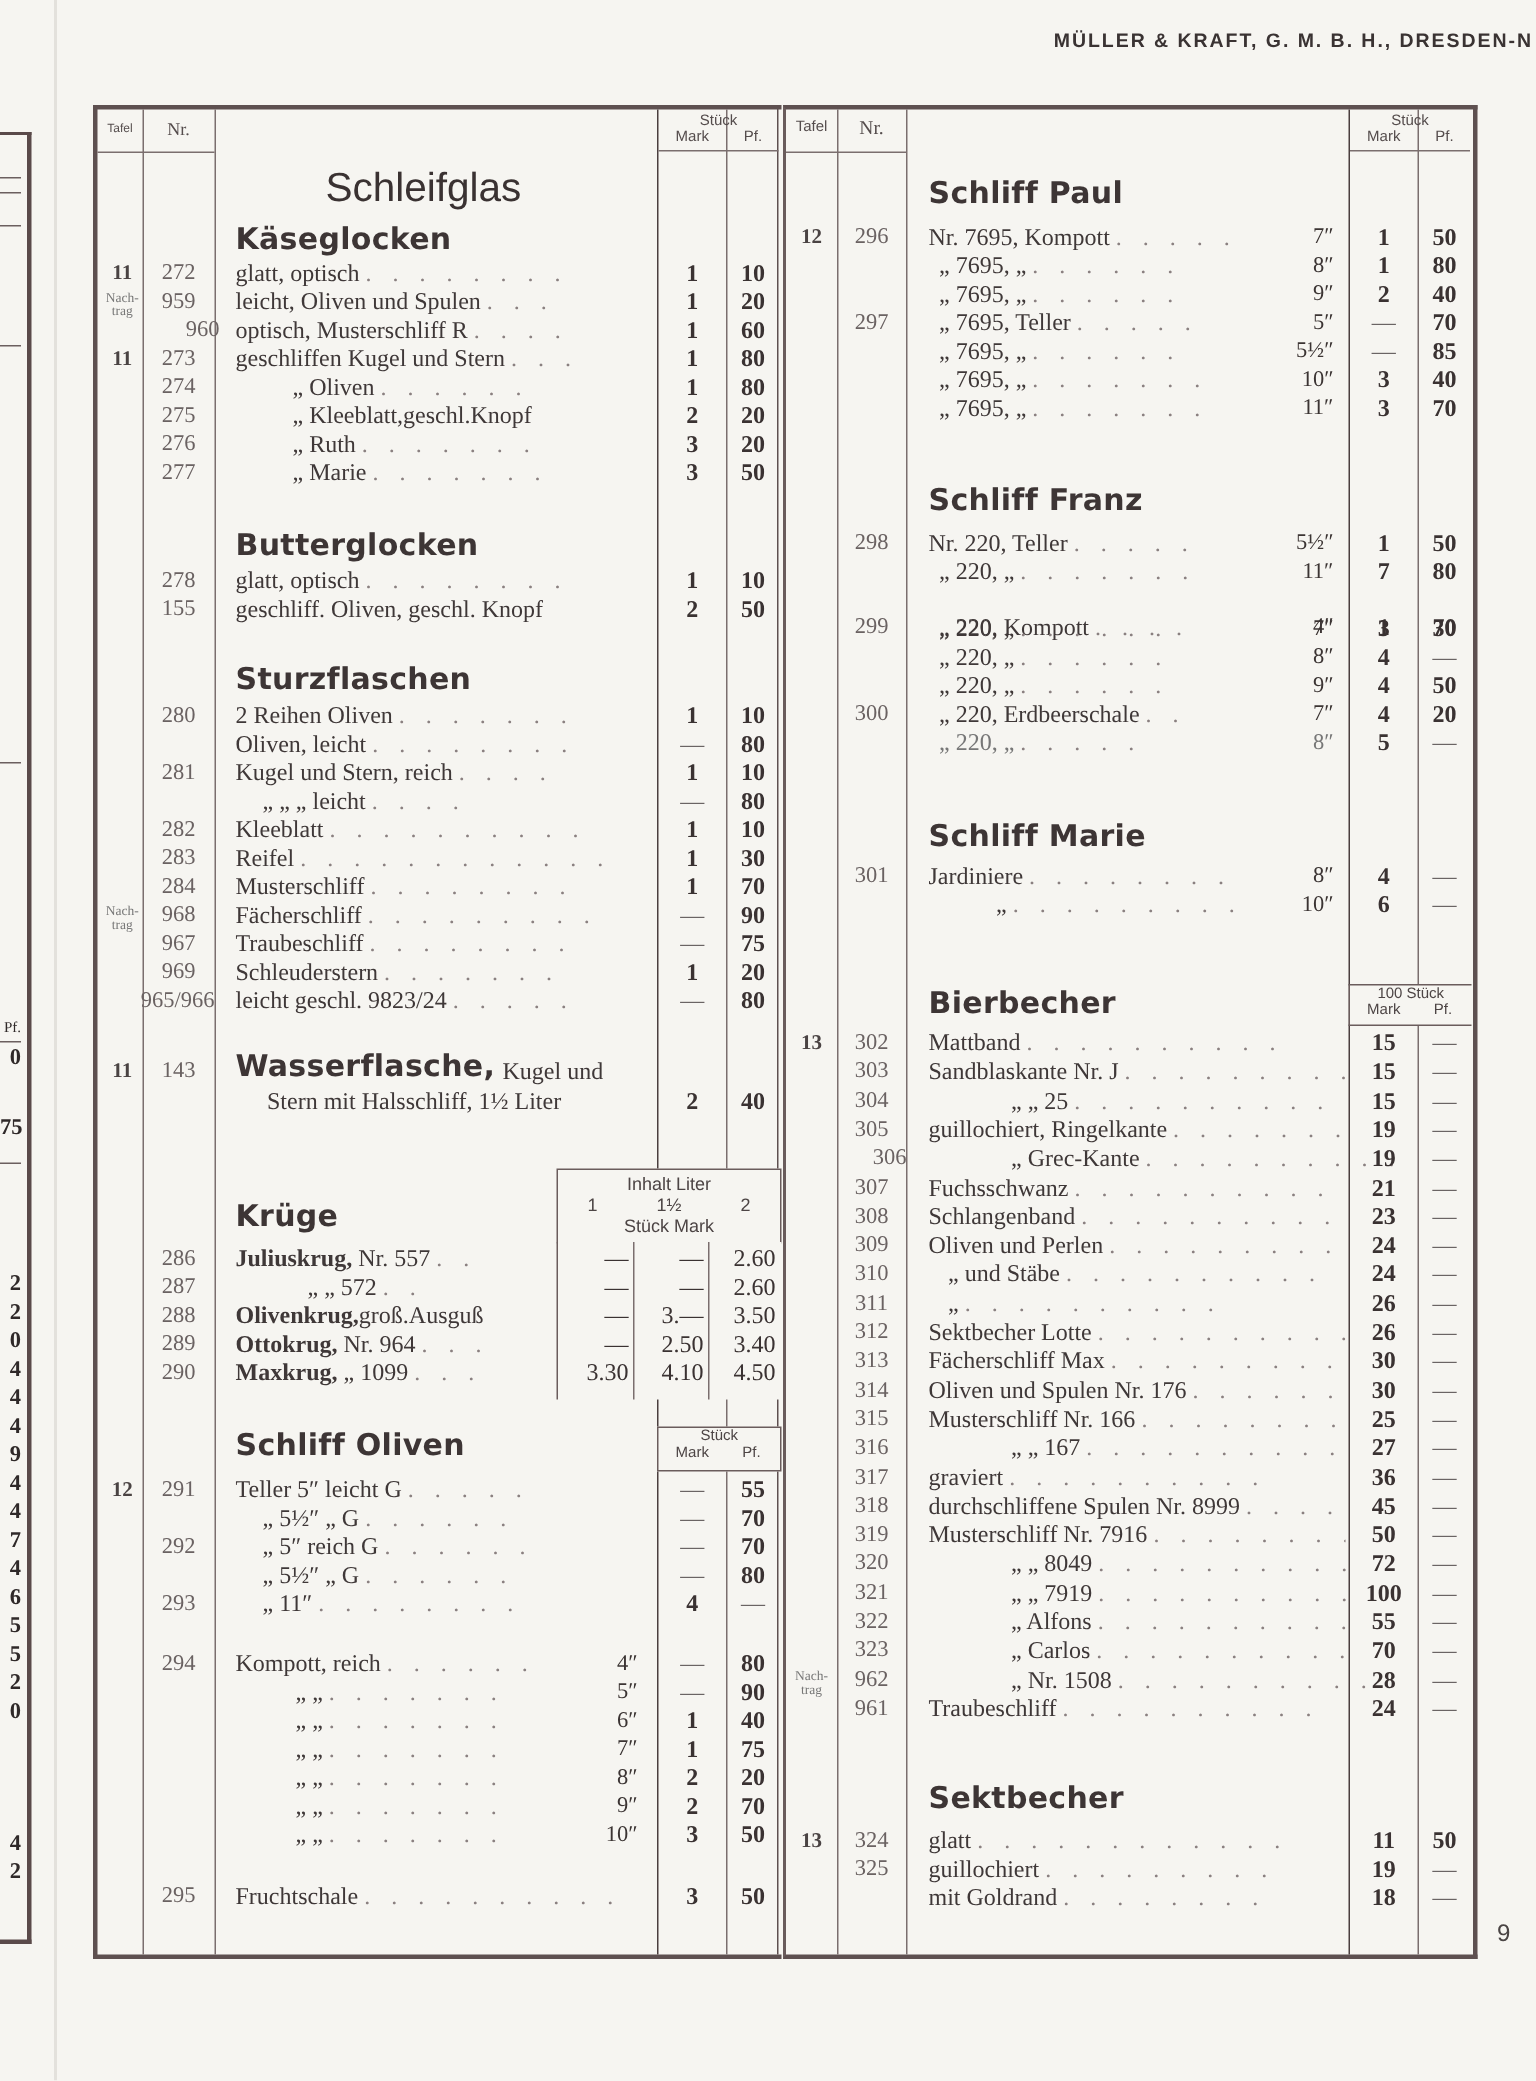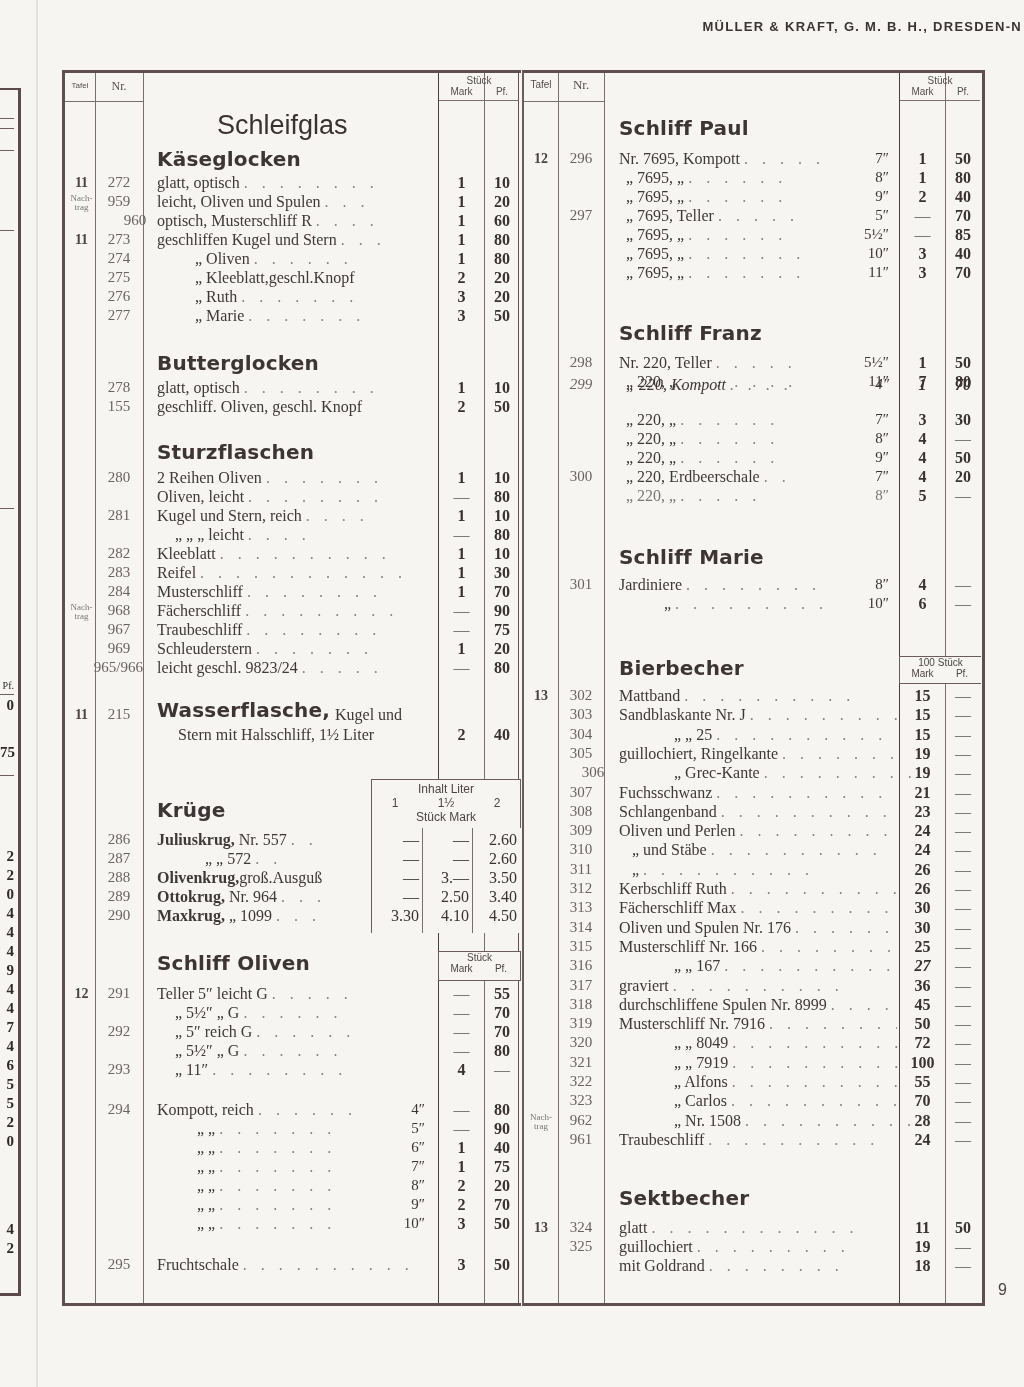--- a/index.html
+++ b/index.html
@@ -219,21 +219,21 @@
   </div>
   <div class="row" style="top:585px;">
     <span class="c-nr" style="left:22px;width:56px;text-align:right;">965/966</span>
     <span class="c-desc" style="left:92px;width:280px;"><span>leicht geschl. 9823/24</span> <span class="dots">. . . . .</span></span>
     <span class="c-mark dash" style="left:374px;width:45px;">—</span>
     <span class="c-pf" style="left:420px;width:34px;">80</span>
   </div>
 
   <div class="row" style="top:632px;height:24px;">
     <span class="c-tafel" style="left:0;">11</span>
-    <span class="c-nr" style="left:30px;width:48px;">215</span>
+    <span class="c-nr" style="left:30px;width:48px;">143</span>
     <span class="section" style="left:92px;top:-4px;">Wasserflasche,</span>
     <span class="c-desc" style="left:270px;width:102px;">Kugel und</span>
   </div>
   <div class="row" style="top:652px;">
     <span class="c-desc" style="left:113px;width:260px;">Stern mit Halsschliff, 1½ Liter</span>
     <span class="c-mark" style="left:374px;width:45px;">2</span>
     <span class="c-pf" style="left:420px;width:34px;">40</span>
   </div>
 
   <div class="sub-hdr" style="left:306px;top:706px;width:148px;height:48px;">
@@ -444,21 +444,21 @@
     <span class="c-size" style="left:325px;width:40px;">5½″</span>
     <span class="c-mark" style="left:376px;width:45px;">1</span>
     <span class="c-pf" style="left:422px;width:34px;">50</span>
   </div>
   <div class="row" style="top:299px;">
     <span class="c-desc" style="left:102px;width:233px;"><span>„ 220, „</span> <span class="dots">. . . . . . .</span></span>
     <span class="c-size" style="left:325px;width:40px;">11″</span>
     <span class="c-mark" style="left:376px;width:45px;">7</span>
     <span class="c-pf" style="left:422px;width:34px;">80</span>
   </div>
-  <div class="row" style="top:302px;font-style:italic;">
+  <div class="row" style="top:336px;">
     <span class="c-nr" style="left:34px;width:46px;">299</span>
     <span class="c-desc" style="left:102px;width:233px;"><span>„ 220, Kompott</span> <span class="dots">. . . .</span></span>
     <span class="c-size" style="left:325px;width:40px;">4″</span>
     <span class="c-mark" style="left:376px;width:45px;">1</span>
     <span class="c-pf" style="left:422px;width:34px;">70</span>
   </div>
   <div class="row" style="top:337px;">
     <span class="c-desc" style="left:102px;width:233px;"><span>„ 220, „</span> <span class="dots">. . . . . .</span></span>
     <span class="c-size" style="left:325px;width:40px;">7″</span>
     <span class="c-mark" style="left:376px;width:45px;">3</span>
@@ -581,21 +581,21 @@
       <div class="row" style="top: 786.7px;">
     <span class="c-tafel" style="left:0;width:34px;"></span>
     <span class="c-nr" style="left:34px;width:46px;">311</span>
     <span class="c-desc" style="width: 278px; left: 108px;"><span class="d">„</span> <span class="dots">. . . . . . . . . .</span></span>
     <span class="c-mark" style="left:376px;width:45px;">26</span>
     <span class="c-pf dash" style="left:422px;width:34px;">—</span>
   </div>
       <div class="row" style="top: 806px;">
     <span class="c-tafel" style="left:0;width:34px;"></span>
     <span class="c-nr" style="left:34px;width:46px;">312</span>
-    <span class="c-desc" style="width: 278px; left: 95px;"><span class="d">Kerbschliff Ruth</span> <span class="dots">. . . . . . . . . .</span></span>
+    <span class="c-desc" style="width: 278px; left: 95px;"><span class="d">Sektbecher Lotte</span> <span class="dots">. . . . . . . . . .</span></span>
     <span class="c-mark" style="left:376px;width:45px;">26</span>
     <span class="c-pf dash" style="left:422px;width:34px;">—</span>
   </div>
       <div class="row" style="top: 825.3px;">
     <span class="c-tafel" style="left:0;width:34px;"></span>
     <span class="c-nr" style="left:34px;width:46px;">313</span>
     <span class="c-desc" style="width: 278px; left: 95px;"><span class="d">Fächerschliff Max</span> <span class="dots">. . . . . . . . . .</span></span>
     <span class="c-mark" style="left:376px;width:45px;">30</span>
     <span class="c-pf dash" style="left:422px;width:34px;">—</span>
   </div>
@@ -610,21 +610,21 @@
     <span class="c-tafel" style="left:0;width:34px;"></span>
     <span class="c-nr" style="left:34px;width:46px;">315</span>
     <span class="c-desc" style="width: 278px; left: 95px;"><span class="d">Musterschliff Nr. 166</span> <span class="dots">. . . . . . . . . .</span></span>
     <span class="c-mark" style="left:376px;width:45px;">25</span>
     <span class="c-pf dash" style="left:422px;width:34px;">—</span>
   </div>
       <div class="row" style="top: 883.2px;">
     <span class="c-tafel" style="left:0;width:34px;"></span>
     <span class="c-nr" style="left:34px;width:46px;">316</span>
     <span class="c-desc" style="width: 278px; left: 150px;"><span class="d">„ „ 167</span> <span class="dots">. . . . . . . . . .</span></span>
-    <span class="c-mark" style="left:376px;width:45px;font-style:italic;">27</span>
+    <span class="c-mark" style="left:376px;width:45px;">27</span>
     <span class="c-pf dash" style="left:422px;width:34px;">—</span>
   </div>
       <div class="row" style="top: 902.5px;">
     <span class="c-tafel" style="left:0;width:34px;"></span>
     <span class="c-nr" style="left:34px;width:46px;">317</span>
     <span class="c-desc" style="width: 278px; left: 95px;"><span class="d">graviert</span> <span class="dots">. . . . . . . . . .</span></span>
     <span class="c-mark" style="left:376px;width:45px;">36</span>
     <span class="c-pf dash" style="left:422px;width:34px;">—</span>
   </div>
       <div class="row" style="top: 921.8px;">

